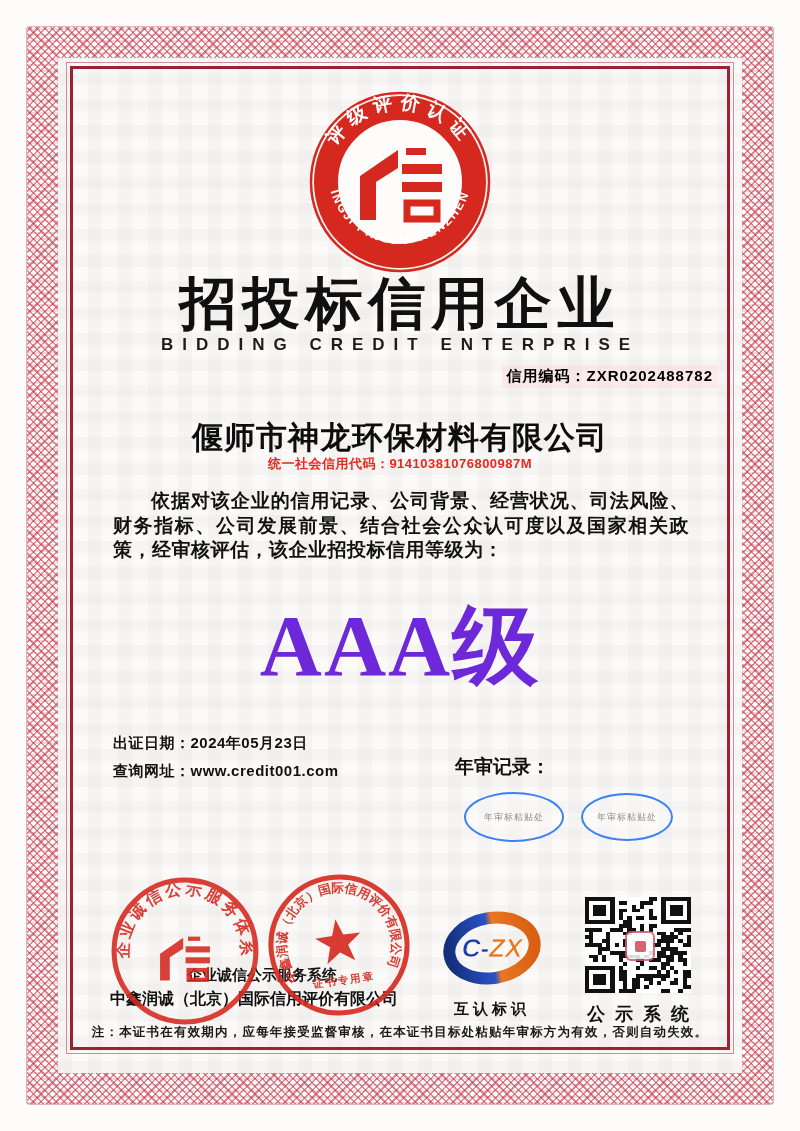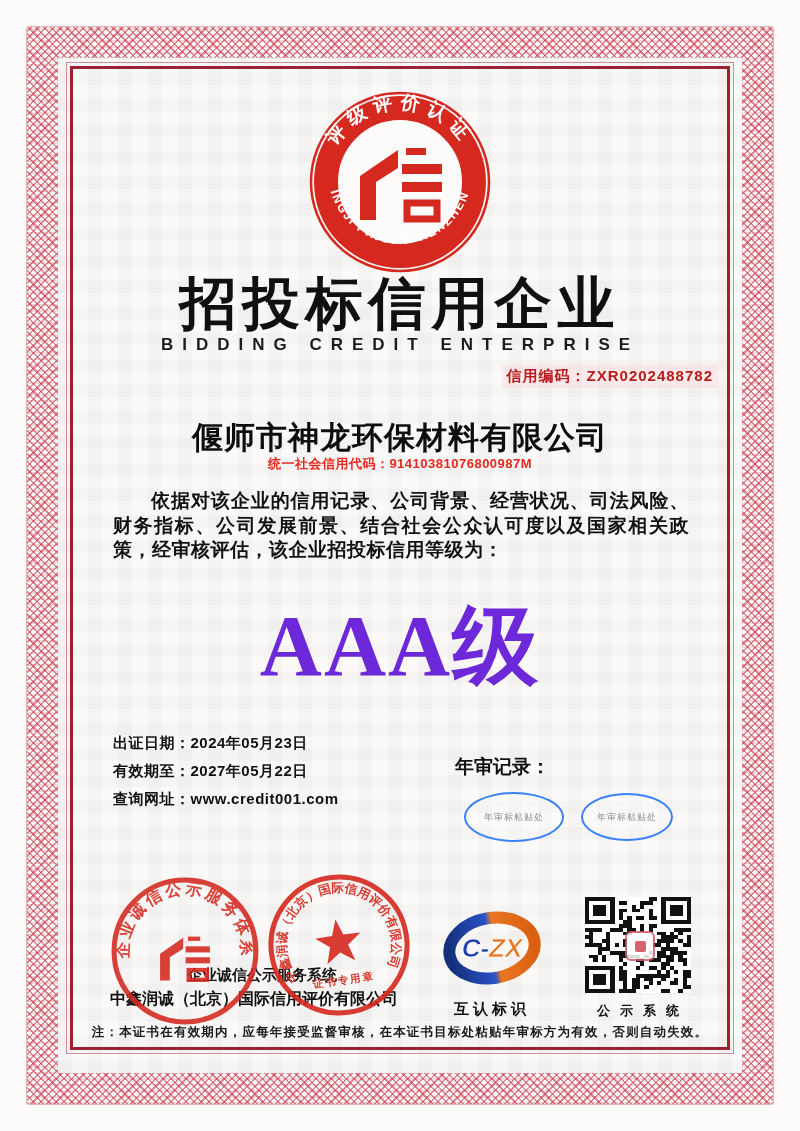--- a/index.html
+++ b/index.html
@@ -16,21 +16,21 @@
     background-image:
       repeating-linear-gradient(90deg, rgba(120,120,120,.045) 0 14px, transparent 14px 30px),
       repeating-linear-gradient(0deg, rgba(120,120,120,.04) 0 12px, transparent 12px 26px);}
   
   .frame{position:absolute;left:70px;top:66px;width:654px;height:978px;
     border:3px solid #9c2133;outline:1px solid #d08d98;outline-offset:3px;}
   .title{left:0;right:0;top:266px;text-align:center;font-family:"Liberation Serif",serif;
     font-weight:bold;font-size:57px;letter-spacing:6px;color:#101010;}
   .subtitle{left:0;right:0;top:335px;text-align:center;font-weight:bold;font-size:17px;
     letter-spacing:9px;color:#1c1c1c;}
-  .codeline{top:365px;right:82px;font-weight:bold;font-size:15px;color:#b91c1c;
+  .codeline{top:365px;right:82px;font-weight:bold;font-size:15px;color:#000000;
     background:rgba(252,214,222,.45);padding:2px 5px;letter-spacing:1px;}
   .company{left:0;right:0;top:417px;text-align:center;font-family:"Liberation Serif",serif;
     font-weight:bold;font-size:31px;color:#0d0d0d;letter-spacing:1px;}
   .uscc{left:0;right:0;top:455px;text-align:center;font-weight:bold;font-size:13px;
     color:#e8281e;letter-spacing:.5px;}
   .statement{left:113px;top:489px;width:576px;font-family:"Liberation Serif",serif;
     font-weight:bold;font-size:19px;line-height:24.5px;color:#111;text-align:justify;
     text-indent:2em;letter-spacing:.5px;}
   .rating{left:0;right:0;top:588px;text-align:center;font-family:"Liberation Serif",serif;
     font-weight:bold;font-size:86px;color:#6d28d9;letter-spacing:2px;}
@@ -38,21 +38,21 @@
   .details .row span{letter-spacing:.5px;}
   .annual-label{left:455px;top:754px;font-size:19px;font-weight:bold;color:#111;}
   .sticker{border:2px solid #3b82f6;border-radius:50%;display:flex;align-items:center;
     justify-content:center;color:#8d8d8d;font-size:9px;letter-spacing:1px;background:rgba(255,255,255,.3);}
   .st1{left:464px;top:792px;width:96px;height:46px;}
   .st2{left:581px;top:793px;width:88px;height:44px;}
   .sysline1{left:147px;top:966px;width:230px;text-align:center;font-weight:bold;font-size:15px;color:#151515;}
   .sysline2{left:103px;top:989px;width:302px;text-align:center;font-weight:bold;font-size:16px;color:#101010;}
   .mutual{left:438px;top:1000px;width:108px;text-align:center;font-weight:bold;font-size:15px;
     letter-spacing:4px;color:#111;}
-  .qrlabel{left:570px;top:1002px;width:146px;text-align:center;font-weight:bold;font-size:13px;
+  .qrlabel{left:570px;top:1002px;width:146px;text-align:center;font-weight:bold;font-size:18px;
     letter-spacing:10px;color:#111;}
   .note{left:78px;top:1024px;width:644px;text-align:center;font-family:"Liberation Serif",serif;
     font-weight:bold;font-size:12.5px;letter-spacing:1.2px;color:#1a1a1a;}
   .qr-wrap{left:585px;top:897px;width:106px;height:96px;background:#fff;}
   .qr-logo{left:625px;top:931px;width:26px;height:26px;background:#fff;border:2px solid #d0596b;
     border-radius:6px;display:flex;align-items:center;justify-content:center;opacity:.85;}
   .qr-logo i{display:block;width:11px;height:11px;background:#cf4a55;border-radius:2px;}
   svg text{font-family:"Liberation Sans",sans-serif;}
 </style>
 </head>
@@ -98,23 +98,20 @@
   <span>统一社会信用代码：</span><span>91410381076800987M</span>
 </div>
 
 <div class="abs statement">依据对该企业的信用记录、公司背景、经营状况、司法风险、财务指标、公司发展前景、结合社会公众认可度以及国家相关政策，经审核评估，该企业招投标信用等级为：</div>
 
 <div class="abs rating">AAA级</div>
 
 <div class="abs details">
   <div class="row">
     <span>出证日期：</span><span>2024年05月23日</span>
-  </div>
-  <div class="row">
-    <span>有效期至：</span><span>2027年05月22日</span>
   </div>
   <div class="row">
     <span>查询网址：</span><span>www.credit001.com</span>
   </div>
 </div>
 
 <div class="abs annual-label">年审记录：</div>
 <div class="abs sticker st1">
   <span>年审标粘贴处</span>
 </div>

